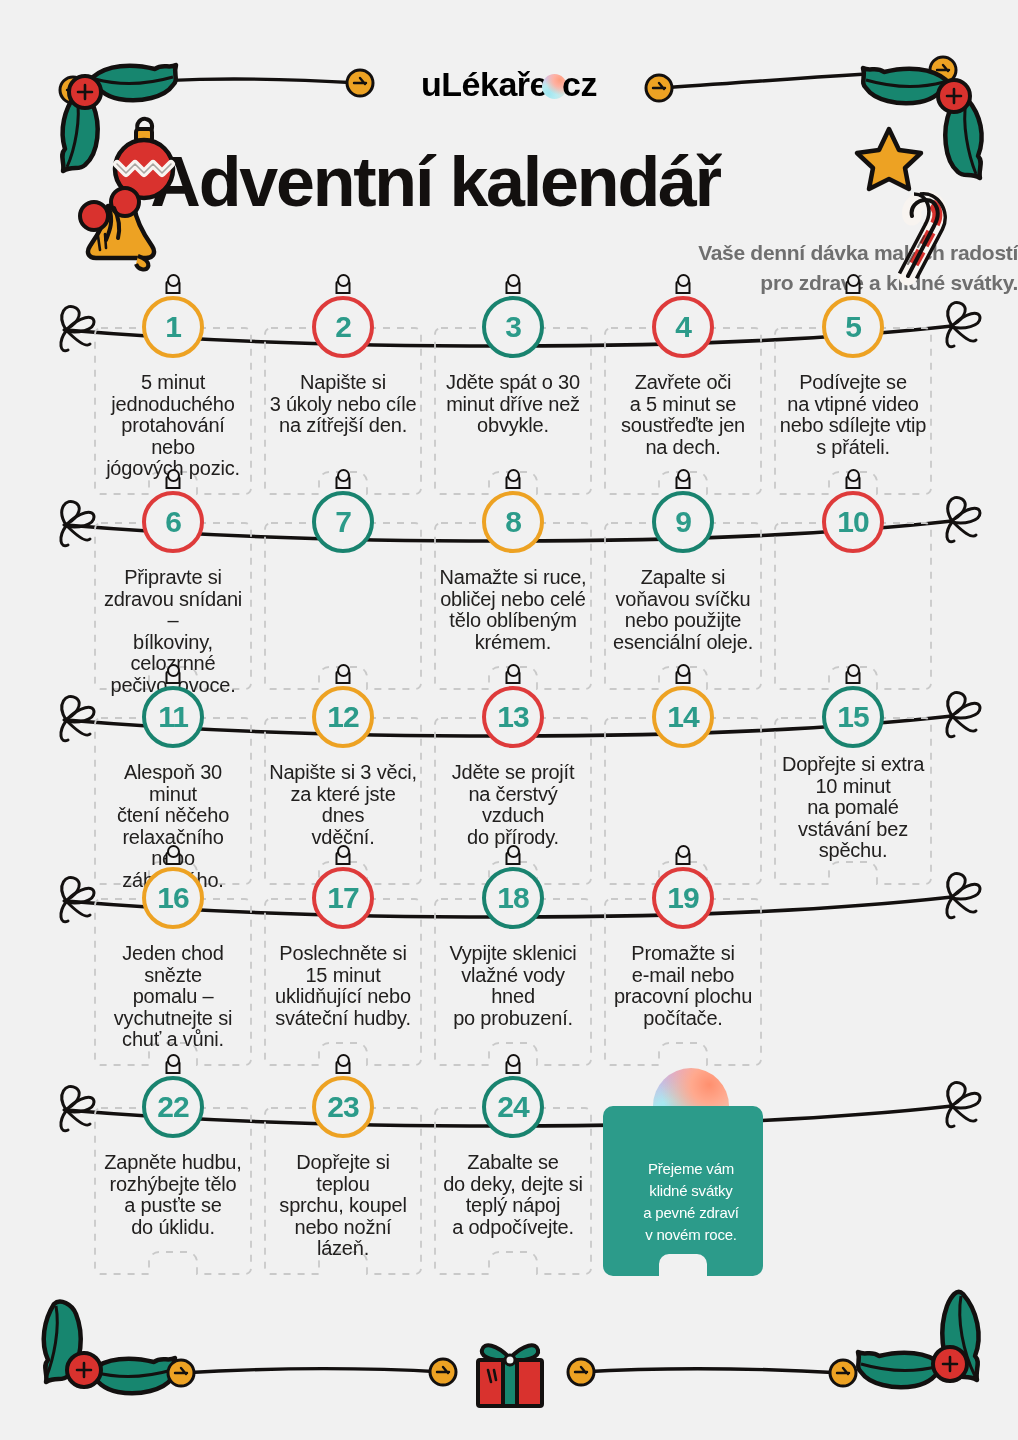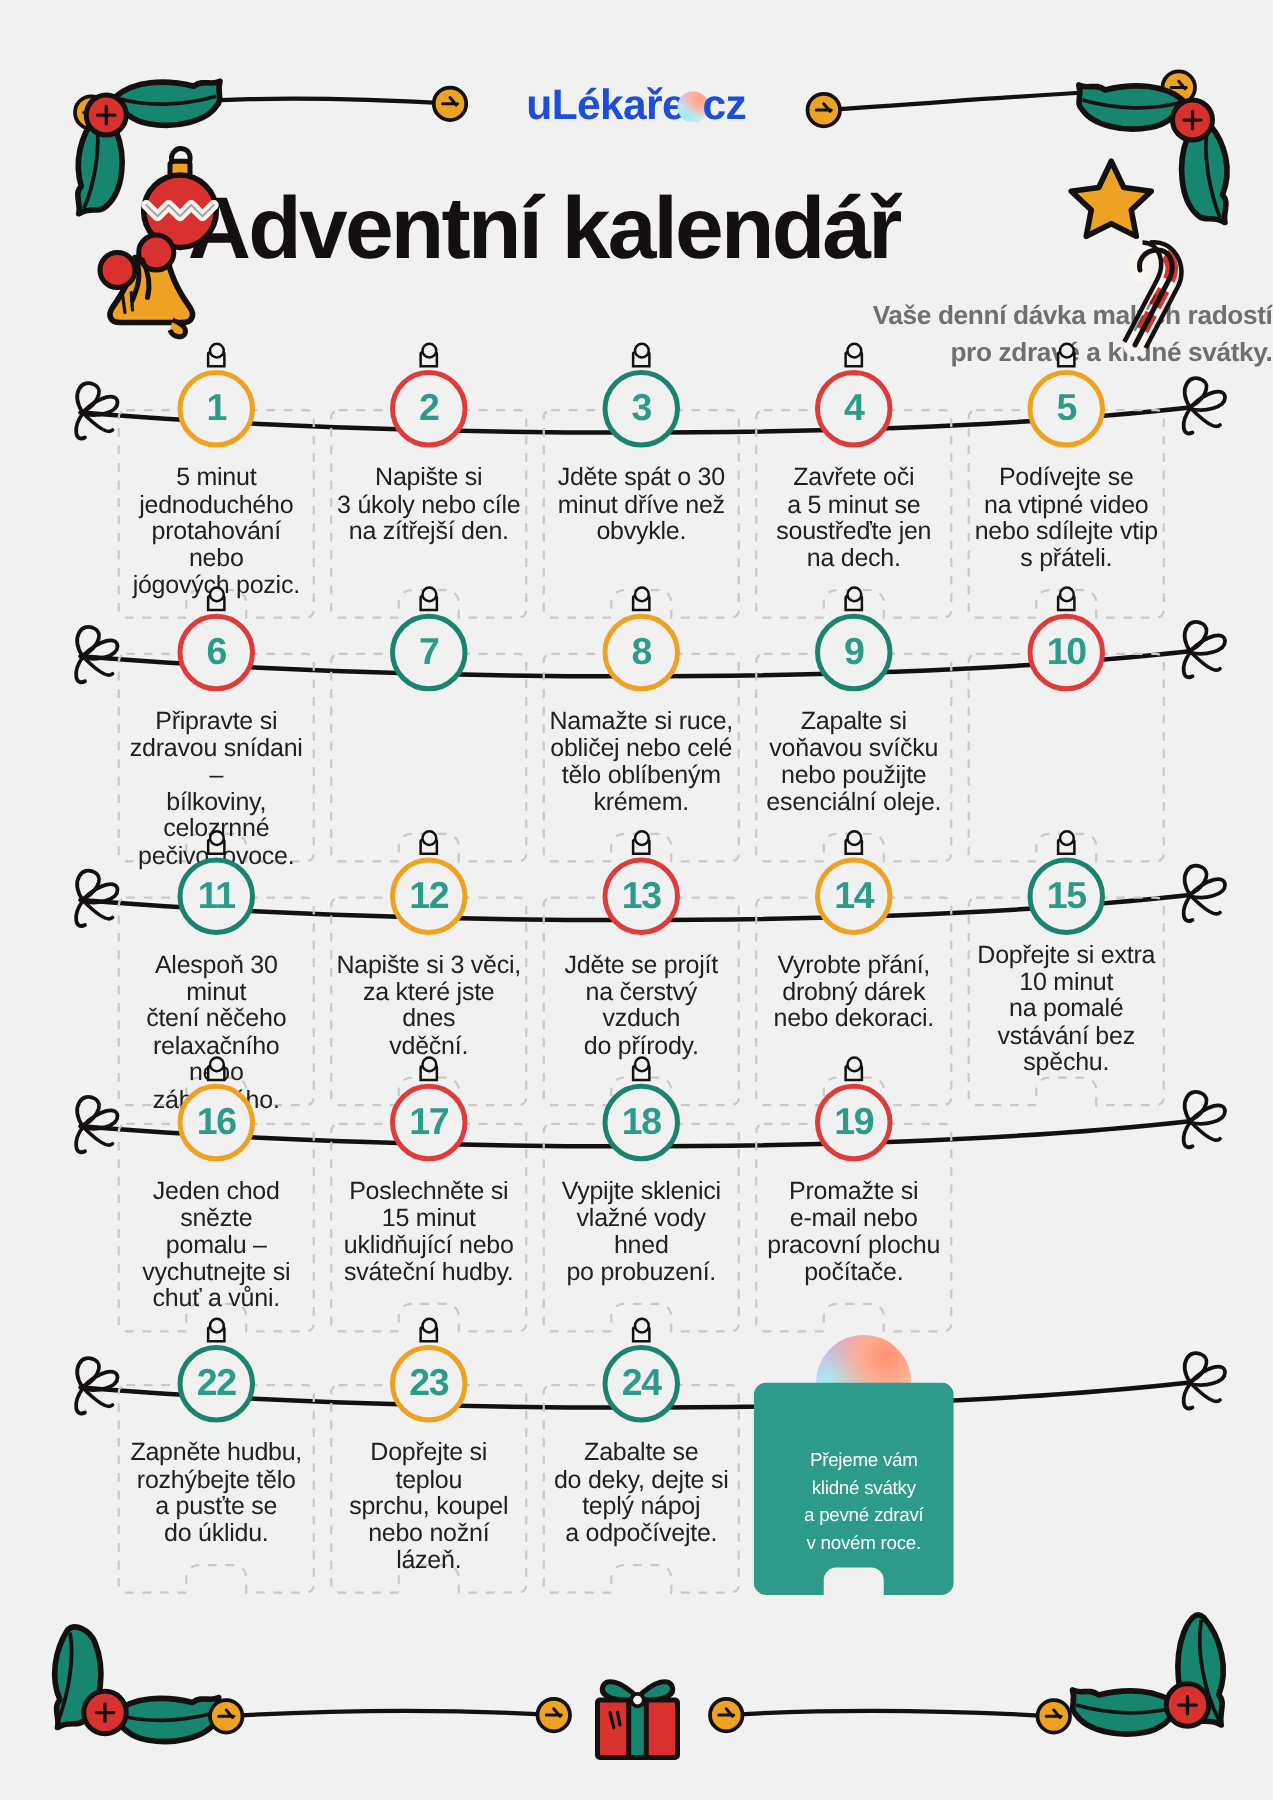--- a/index.html
+++ b/index.html
@@ -17,21 +17,21 @@
   }
 
   
   .logo {
     position: absolute;
     top: 62px; left: 0; width: 1018px;
     text-align: center;
     font-size: 34px;
     font-weight: 700;
     letter-spacing: -0.5px;
-    color: #1d4ed8;
+    color: #000000;
     height: 44px;
     line-height: 44px;
   }
   .logo .logo-dot {
     display: inline-block;
     width: 25px; height: 25px;
     border-radius: 50%;
     vertical-align: -3px;
     margin: 0 -5px 0 -6px;
     background:
@@ -452,25 +452,20 @@
             </div>
           </div>
           <div class="card">
             <svg class="card-shape" viewBox="0 0 160 170">
     <path d="M8 2 H152 A6 6 0 0 1 158 8 V162 A6 6 0 0 1 152 168 H104
              A0 0 0 0 1 104 168 V156 A10 10 0 0 0 94 146 H66
              A10 10 0 0 0 56 156 V168 H8 A6 6 0 0 1 2 162 V8 A6 6 0 0 1 8 2 Z" fill="none" stroke="#c9c9c9" stroke-width="1.8" stroke-dasharray="7 7"></path>
   </svg>
             <div class="cap"></div>
             <div class="card-num c-gold">14</div>
-            <div class="card-text">
-              <div>Vyrobte přání,</div>
-              <div>drobný dárek</div>
-              <div>nebo dekoraci.</div>
-            </div>
           </div>
           <div class="card tall">
             <svg class="card-shape" viewBox="0 0 160 170">
     <path d="M8 2 H152 A6 6 0 0 1 158 8 V162 A6 6 0 0 1 152 168 H104
              A0 0 0 0 1 104 168 V156 A10 10 0 0 0 94 146 H66
              A10 10 0 0 0 56 156 V168 H8 A6 6 0 0 1 2 162 V8 A6 6 0 0 1 8 2 Z" fill="none" stroke="#c9c9c9" stroke-width="1.8" stroke-dasharray="7 7"></path>
   </svg>
             <div class="cap"></div>
             <div class="card-num c-teal">15</div>
             <div class="card-text">

